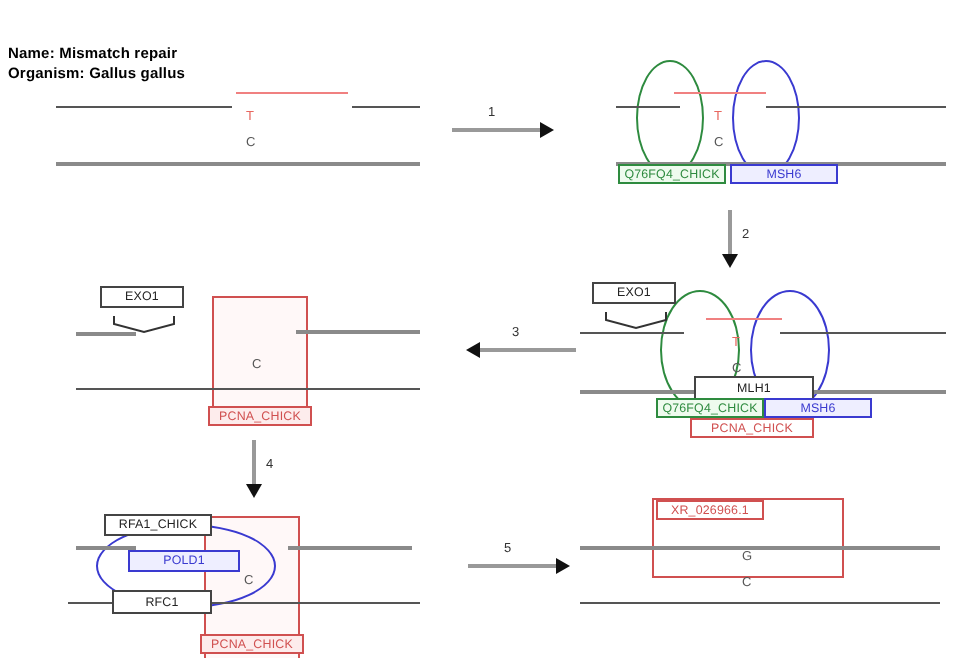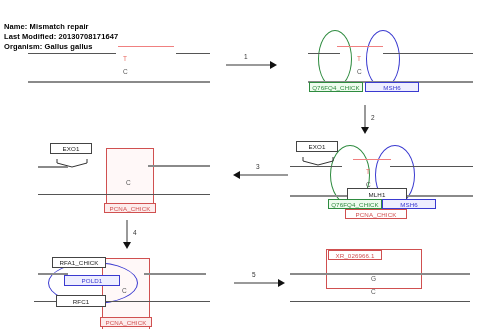--- a/index.html
+++ b/index.html
@@ -64,21 +64,20 @@
   
   .brace{position:absolute;}
 </style>
 </head>
 <body>
 
 <div class="stage">
 
   <div class="header">
     <div>Name: Mismatch repair</div>
-    <div>Last Modified: 20130708171647</div>
     <div>Organism: Gallus gallus</div>
   </div>
 
   <div>
     <div class="strand red" style="left:118px;top:29px;width:56px;"></div>
     <div class="strand dark" style="left:28px;top:36px;width:88px;"></div>
     <div class="strand dark" style="left:176px;top:36px;width:34px;"></div>
     <div class="base mut" style="left:123px;top:38px;">T</div>
     <div class="base" style="left:123px;top:51px;">C</div>
     <div class="strand thick" style="left:28px;top:64px;width:182px;"></div>

